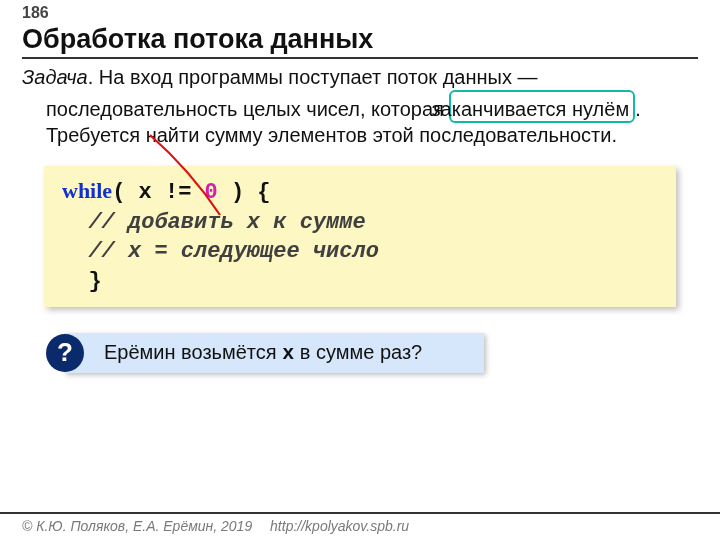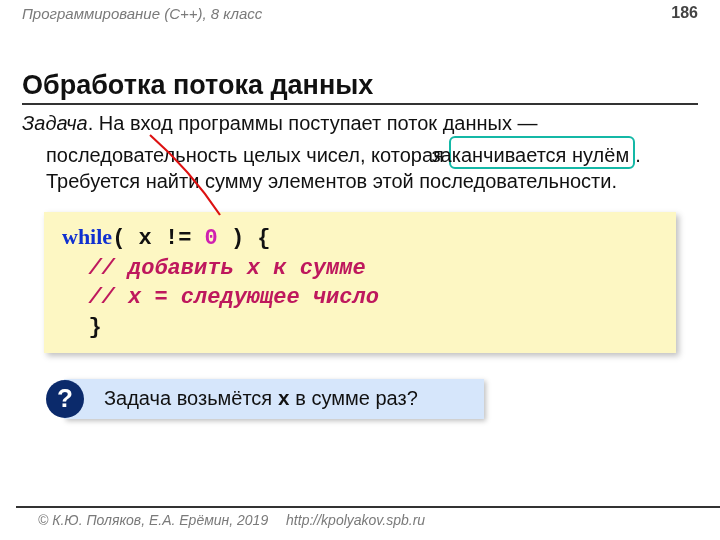--- a/index.html
+++ b/index.html
@@ -21,21 +21,20 @@
     font-size: 15px;
   }
   .page-num {
     font-weight: bold;
     font-style: normal;
     color: #444;
     font-size: 16px;
   }
   .title-wrap {
     padding: 0 22px;
-    margin-top: 46px;
   }
   .page-title {
     font-size: 27px;
     font-weight: bold;
     color: #111;
     border-bottom: 2px solid #333;
     padding-bottom: 2px;
     margin-bottom: 6px;
   }
   .body-text {
@@ -61,21 +60,21 @@
     font-size: 22px;
     font-weight: bold;
     color: #111;
     box-shadow: 3px 3px 6px rgba(0,0,0,0.25);
     white-space: pre;
     line-height: 1.35;
     position: relative;
   }
   .kw-blue { color: #1030d0; font-family: Liberation Serif, serif; }
   .lit-pink { color: #d020b0; }
-  .comment-green { color: #be185d; font-style: italic; }
+  .comment-green { color: #404040; font-style: italic; }
   .question-box {
     margin: 26px 44px 0 64px;
     background: #d6e6fb;
     padding: 8px 14px 8px 40px;
     font-size: 20px;
     color: #111;
     box-shadow: 2px 2px 5px rgba(0,0,0,0.25);
     position: relative;
     width: 420px;
   }
@@ -92,61 +91,60 @@
     font-size: 26px;
     font-weight: bold;
     display: flex;
     align-items: center;
     justify-content: center;
   }
   .question-box .mono { font-family: "Courier New", monospace; font-weight: bold; }
   .footer {
     position: absolute;
     bottom: 0;
-    left: 16px;
+    left: 0;
     right: 0;
     border-top: 2px solid #333;
-    padding: 4px 22px 12px 22px;
+    padding: 4px 22px 6px 22px;
     font-size: 14px;
     font-style: italic;
     color: #7a7a7a;
   }
   .footer .url { margin-left: 14px; }
   
   .callout-svg {
     position: absolute;
     left: 0; top: 0;
     width: 720px; height: 540px;
     pointer-events: none;
   }
 </style>
 </head>
 <body>
 
 <div class="header-bar">
-  <span>Программирование (C++), 8 класс</span>
   <span class="page-num">186</span>
 </div>
 
 <div class="title-wrap">
   <div class="page-title">Обработка потока данных</div>
 </div>
 
 <div class="body-text">
   <span class="task-label">Задача</span><span>. На вход программы поступает поток данных — последовательность целых чисел, которая </span><span class="hl">заканчивается нулём</span><span>. Требуется найти сумму элементов этой последовательности.</span>
 </div>
 
 <div class="code-block"><span class="kw-blue">while</span><span>( x != </span><span class="lit-pink">0</span><span> ) {</span>
   <span class="comment-green">// добавить x к сумме</span>
   <span class="comment-green">// x = следующее число</span>
   <span>}</span></div>
 
 <div class="question-box">
   <div class="q-circle">?</div>
-  <span>Задача возьмётся </span><span class="mono">x</span><span> в сумме раз?</span>
+  <span>Ерёмин возьмётся </span><span class="mono">x</span><span> в сумме раз?</span>
 </div>
 
 <svg class="callout-svg">
   <path d="M 150 135 Q 190 170 220 215" stroke="#d11" stroke-width="2.2" fill="none"></path>
 </svg>
 
 <div class="footer">
   <span>© К.Ю. Поляков, Е.А. Ерёмин, 2019</span>
   <span class="url">http://kpolyakov.spb.ru</span>
 </div>

